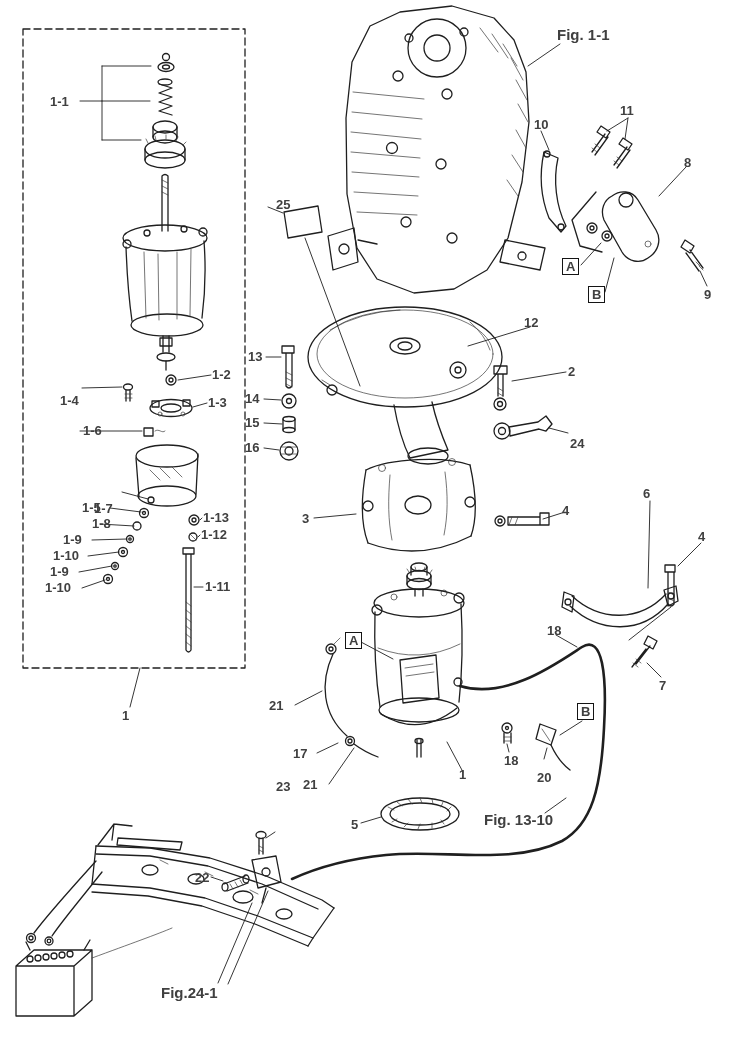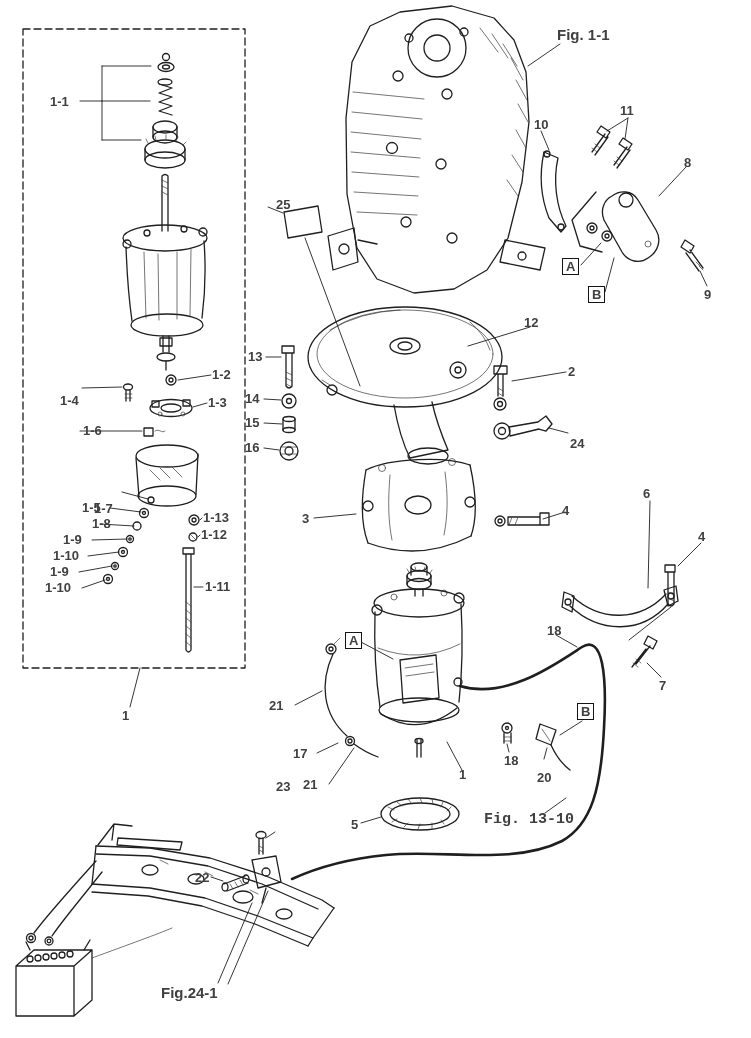--- a/index.html
+++ b/index.html
@@ -354,18 +354,18 @@
       <div class="callout" style="left: 293px; top: 747px; text-align: right;">17</div>
       <div class="callout" style="left: 303px; top: 778px;">21</div>
       <div class="callout" style="left: 459px; top: 768px;">1</div>
       <div class="callout" style="left: 504px; top: 754px;">18</div>
       <div class="callout" style="left: 537px; top: 761px; margin-top: 10px;">20</div>
       <div class="callout boxed" style="left: 577px; top: 703px;">B</div>
       <div class="callout" style="left: 351px; top: 818px;">5</div>
       <div class="callout" style="left: 276px; top: 780px;">23</div>
       <div class="callout" style="left: 195px; top: 871px;">22</div>
       <div class="callout fig" style="left: 557px; top: 27px;">Fig. 1-1</div>
-      <div class="callout fig" style="left: 484px; top: 812px; font-family: Liberation Mono, monospace;">Fig. 13-10</div>
+      <div class="callout fig" style="left: 484px; top: 812px;">Fig. 13-10</div>
       <div class="callout fig" style="left: 161px; top: 985px;">Fig.24-1</div>
     </div>
 
 
 </div>
 
 </body></html>

